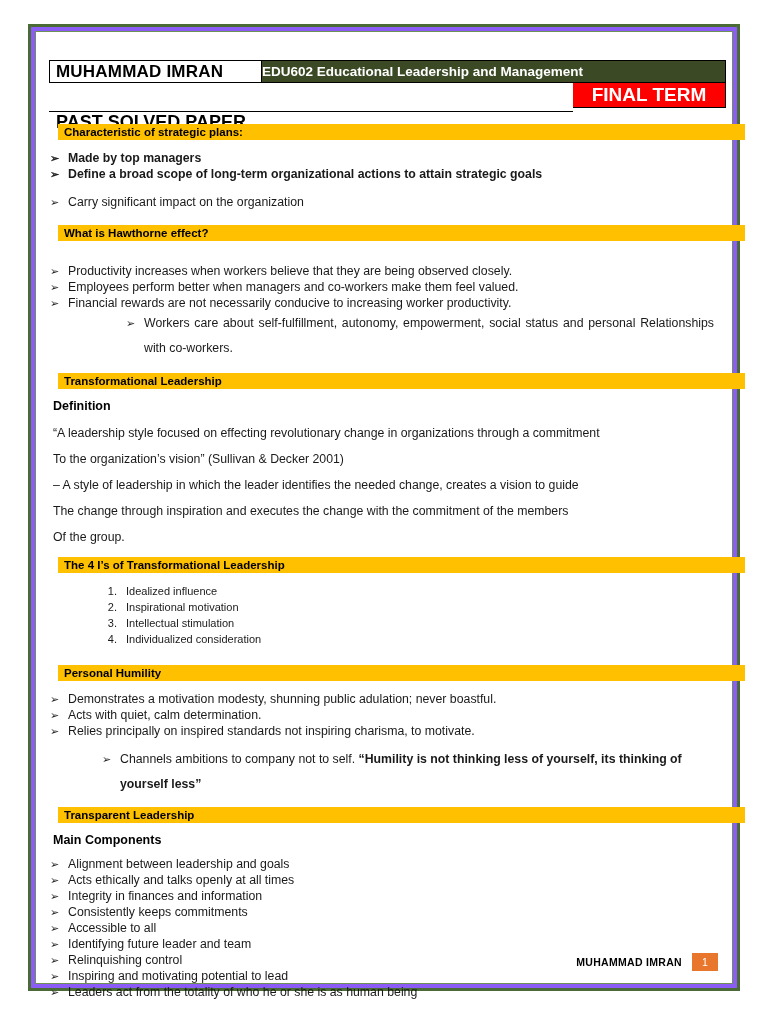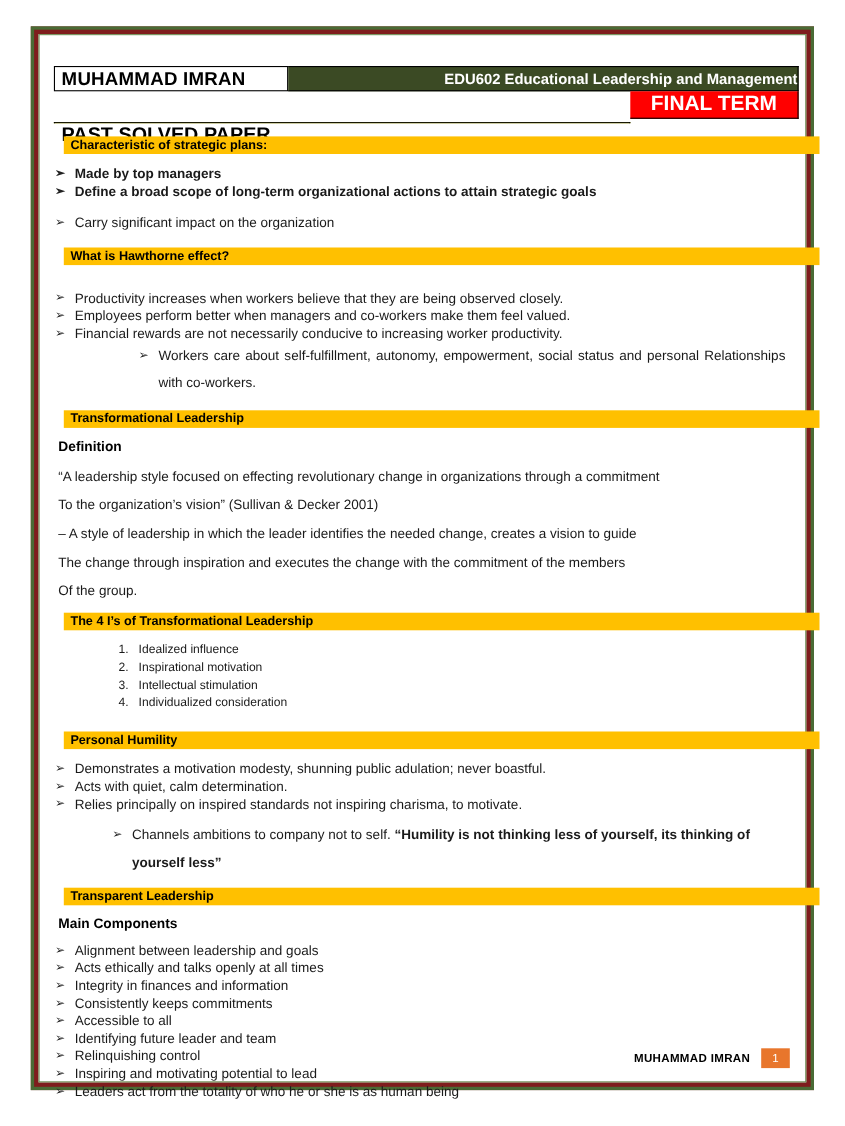--- a/index.html
+++ b/index.html
@@ -19,21 +19,21 @@
     overflow: hidden;
   }
   
   .page-frame {
     position: absolute;
     left: 28px;
     top: 24px;
     width: 712px;
     height: 967px;
     border: 3px solid #4a6b35;
-    background: #7f1d1d;
+    background: #8b5cf6;
   }
   .page-frame-inner {
     position: absolute;
     left: 4px;
     top: 4px;
     right: 4px;
     bottom: 4px;
     border: 1px solid #6e8f56;
     background: #ffffff;
   }
@@ -72,21 +72,21 @@
   }
   .hdr-course {
     flex: 1;
     background: #3b4a24;
     border: 1px solid #000000;
     border-left: none;
     color: #ffffff;
     font-weight: bold;
     font-size: 13.5px;
     line-height: 21px;
-    text-align: right;
+    text-align: left;
     white-space: nowrap;
     overflow: hidden;
   }
   .hdr-row2 { height: 25px; }
   .hdr-paper {
     width: 524px;
     background: #ffff00;
     border: 1px solid #000000;
     border-top: none;
     color: #000000;

